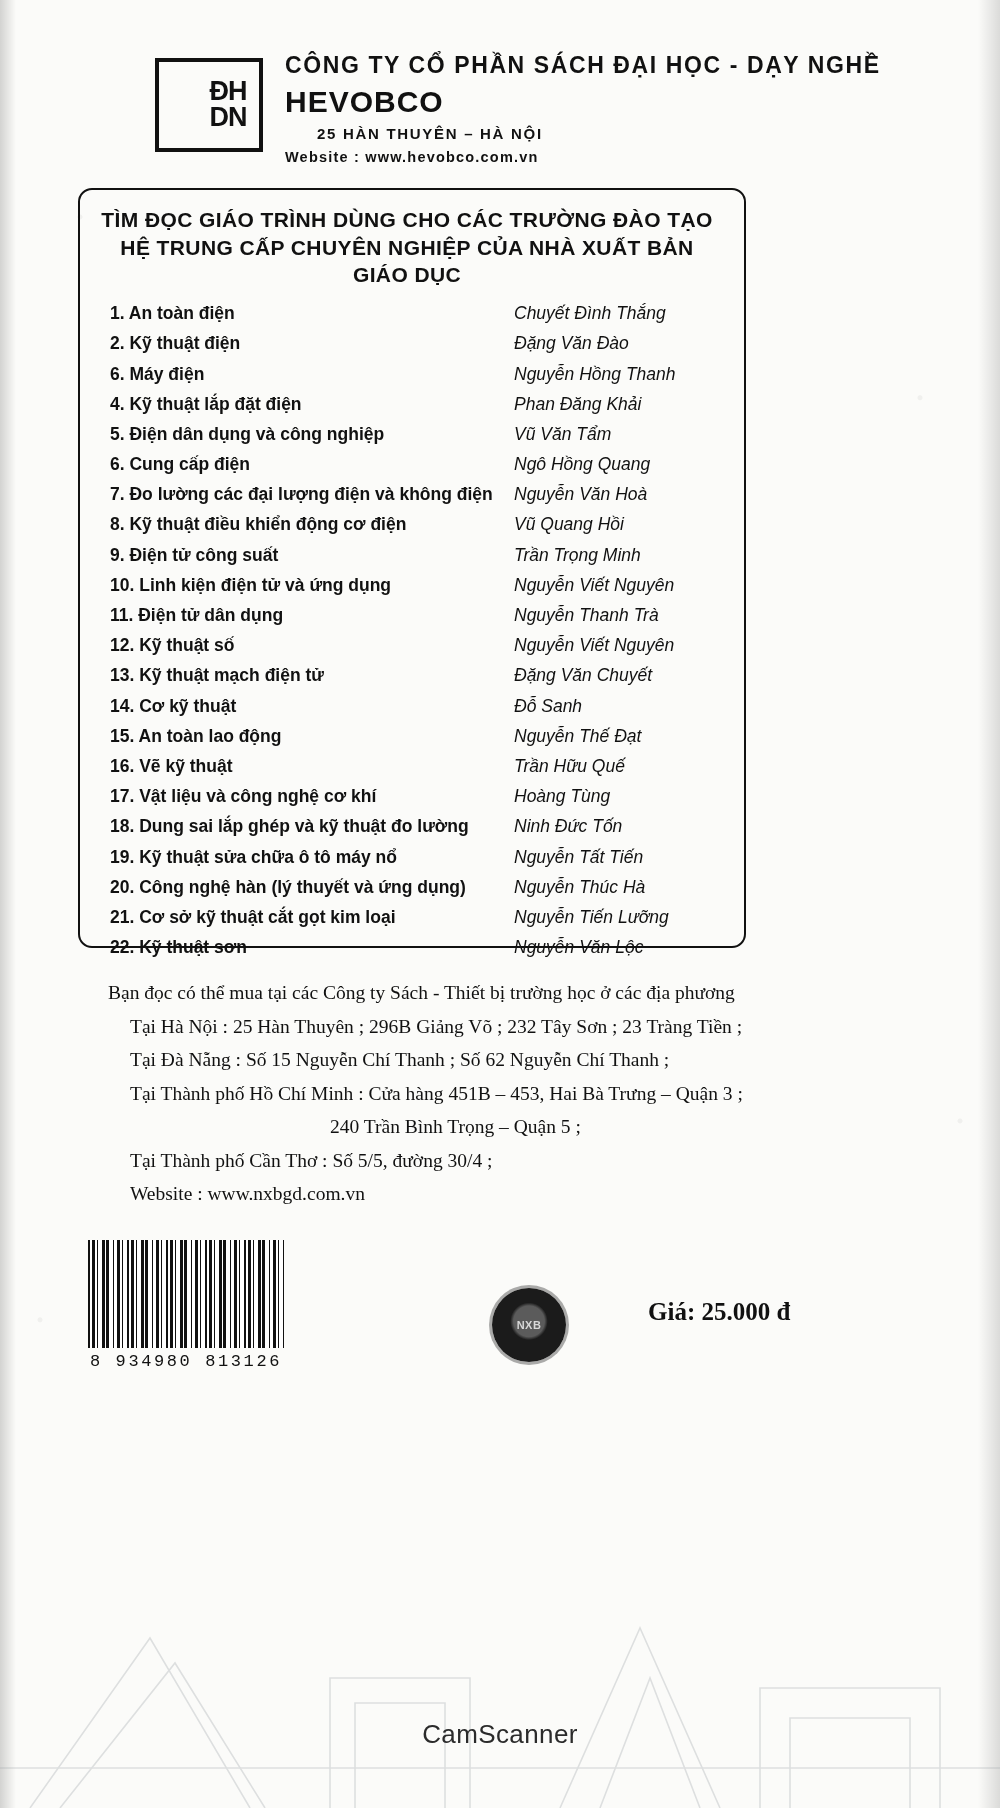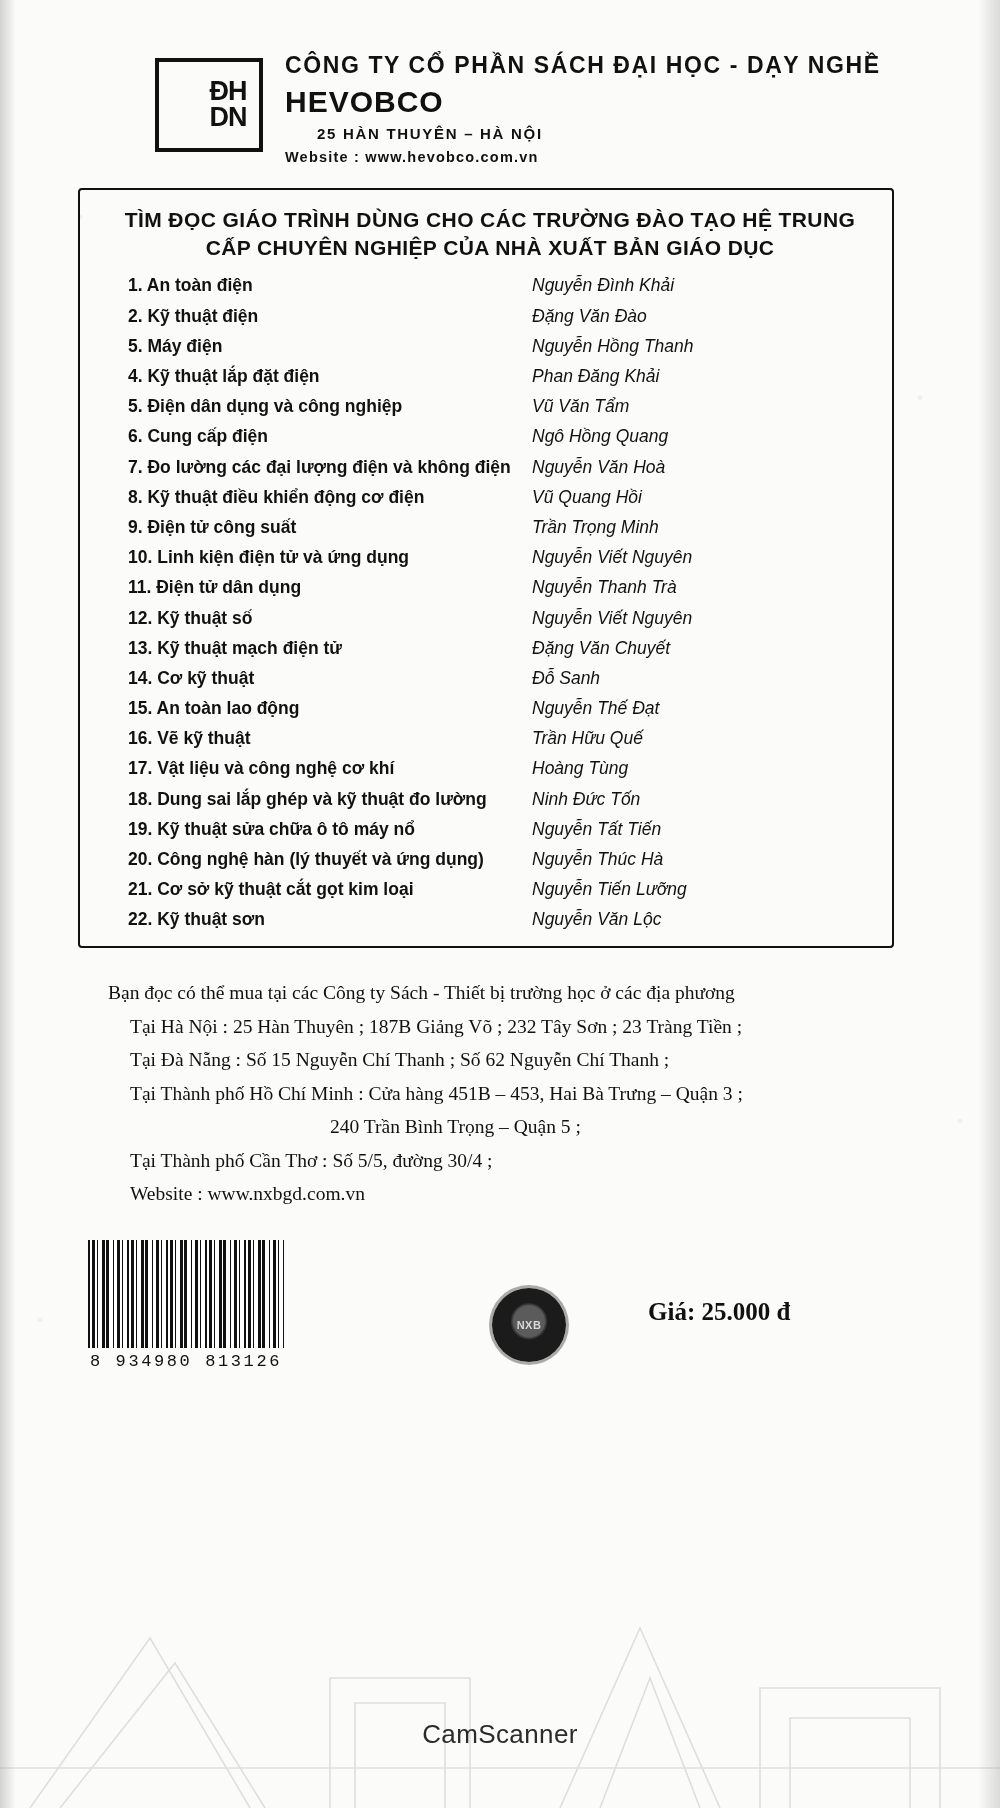--- a/index.html
+++ b/index.html
@@ -95,26 +95,26 @@
     font-weight: 700;
     letter-spacing: 1.2px;
     margin-top: 7px;
   }
 
   
   .list-frame {
     position: absolute;
     left: 78px;
     top: 188px;
-    width: 816px;
+    width: 668px;
     height: 760px;
     border: 2.5px solid #111;
-    border-radius: 4px;
+    border-radius: 14px;
     box-sizing: border-box;
-    padding: 14px 18px 10px 26px;
+    padding: 14px 18px 10px 8px;
   }
   .list-title {
     text-align: center;
     font-size: 21px;
     font-weight: 700;
     letter-spacing: .4px;
     line-height: 1.32;
     margin: 2px 6px 14px 6px;
   }
   .book-row {
@@ -251,28 +251,28 @@
       <div class="address">25 HÀN THUYÊN – HÀ NỘI</div>
       <div class="website">Website : www.hevobco.com.vn</div>
     </div>
   </div>
 
   <div class="list-frame">
     <div class="list-title">TÌM ĐỌC GIÁO TRÌNH DÙNG CHO CÁC TRƯỜNG ĐÀO TẠO HỆ TRUNG CẤP CHUYÊN NGHIỆP CỦA NHÀ XUẤT BẢN GIÁO DỤC</div>
     <div id="booklist-rows">
         <div class="book-row">
           <div class="book-title">1. An toàn điện</div>
-          <div class="book-author">Nguyễn Đình Khải</div>
+          <div class="book-author">Chuyết Đình Thắng</div>
         </div>
         <div class="book-row">
           <div class="book-title">2. Kỹ thuật điện</div>
           <div class="book-author">Đặng Văn Đào</div>
         </div>
         <div class="book-row">
-          <div class="book-title">5. Máy điện</div>
+          <div class="book-title">6. Máy điện</div>
           <div class="book-author">Nguyễn Hồng Thanh</div>
         </div>
         <div class="book-row">
           <div class="book-title">4. Kỹ thuật lắp đặt điện</div>
           <div class="book-author">Phan Đăng Khải</div>
         </div>
         <div class="book-row">
           <div class="book-title">5. Điện dân dụng và công nghiệp</div>
           <div class="book-author">Vũ Văn Tẩm</div>
         </div>
@@ -342,21 +342,21 @@
         </div>
         <div class="book-row">
           <div class="book-title">22. Kỹ thuật sơn</div>
           <div class="book-author">Nguyễn Văn Lộc</div>
         </div>
       </div>
   </div>
 
   <div class="notes">
     <div class="lead">Bạn đọc có thể mua tại các Công ty Sách - Thiết bị trường học ở các địa phương</div>
-    <div class="ind">Tại Hà Nội : 25 Hàn Thuyên ; 187B Giảng Võ ; 232 Tây Sơn ; 23 Tràng Tiền ;</div>
+    <div class="ind">Tại Hà Nội : 25 Hàn Thuyên ; 296B Giảng Võ ; 232 Tây Sơn ; 23 Tràng Tiền ;</div>
     <div class="ind">Tại Đà Nẵng : Số 15 Nguyễn Chí Thanh ; Số 62 Nguyễn Chí Thanh ;</div>
     <div class="ind">Tại Thành phố Hồ Chí Minh : Cửa hàng 451B – 453, Hai Bà Trưng – Quận 3 ;</div>
     <div class="ind2">240 Trần Bình Trọng – Quận 5 ;</div>
     <div class="ind">Tại Thành phố Cần Thơ : Số 5/5, đường 30/4 ;</div>
     <div class="ind">Website : www.nxbgd.com.vn</div>
   </div>
 
   <div class="barcode-wrap">
     <div class="barcode"></div>
     <div class="barcode-num">8 934980 813126</div>

